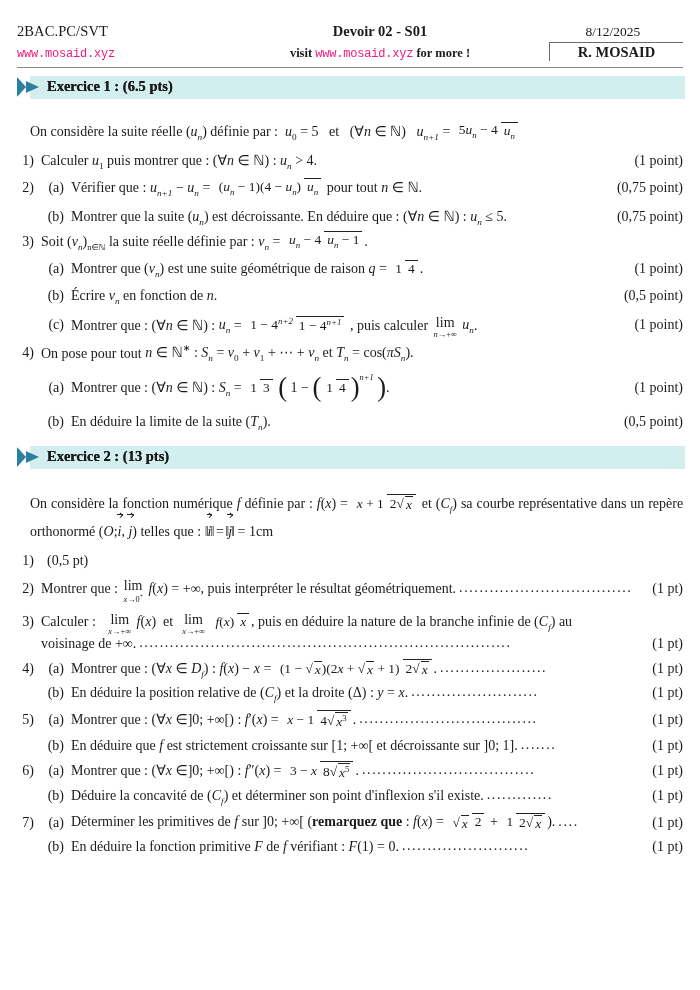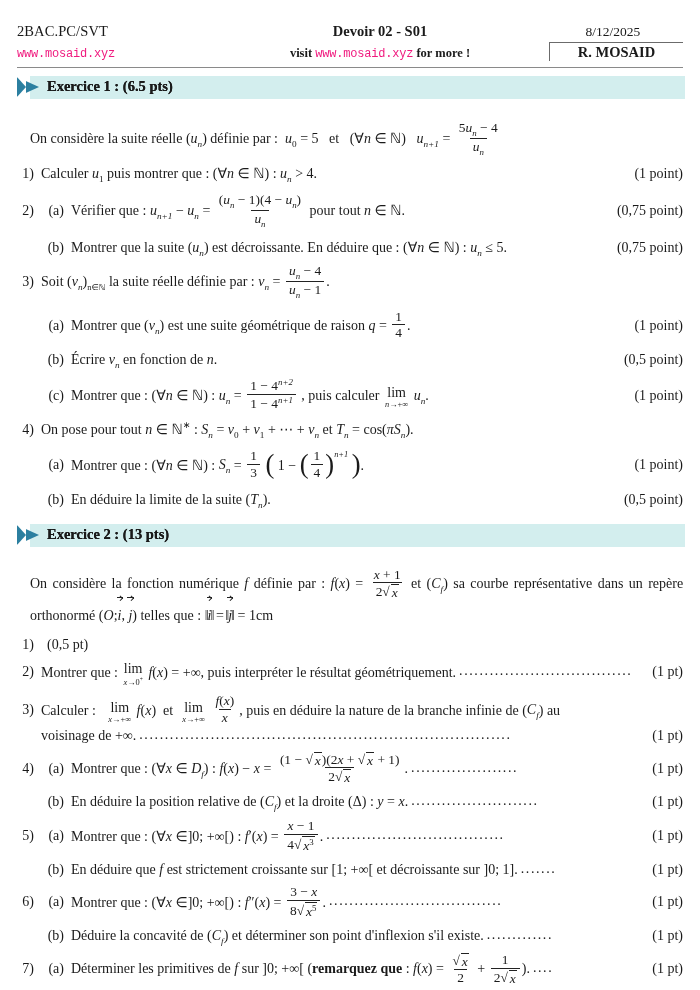--- a/index.html
+++ b/index.html
@@ -188,21 +188,21 @@
     top: -1px;
   }
   .inlinewrap { display: flex; align-items: baseline; width: 100%; }
   .txt { white-space: nowrap; }
 
   
   .m { font-family: "Liberation Serif", serif; font-style: italic; }
   .mr { font-style: normal; }
   .frac {
     display: inline-flex;
-    flex-direction: column;
+    flex-direction: row;
     align-items: center;
     vertical-align: middle;
     margin: 0 2px;
     position: relative;
     top: -0.1em;
     font-size: 0.96em;
   }
   .frac > .num { padding: 0 3px; line-height: 1.15; }
   .frac > .den { padding: 0 3px; line-height: 1.2; border-top: 1px solid #222; }
   sub, sup { font-size: 0.66em; font-style: italic; }
@@ -628,19 +628,25 @@
         </span><span class="mr">).</span></span>
         <span class="lead">....</span>
       </div>
       <div class="q-pts">(1 pt)</div>
     </div>
 
     <div class="q" style="margin-top:7px;">
       <div class="q-num"></div>
       <div class="q-num sub" style="width:30px;">(b)</div>
       <div class="q-body inlinewrap">
+        <span class="txt"><span>En déduire la fonction primitive</span>
+        <span class="m">F</span>
+        <span>de</span>
+        <span class="m">f</span>
+        <span>vérifiant :</span>
+        <span class="mr"><span class="m">F</span>(1) = 0.</span></span>
         <span class="lead">.........................</span>
       </div>
       <div class="q-pts">(1 pt)</div>
     </div>
 
   </div>
 </div>
 
 </body></html>

